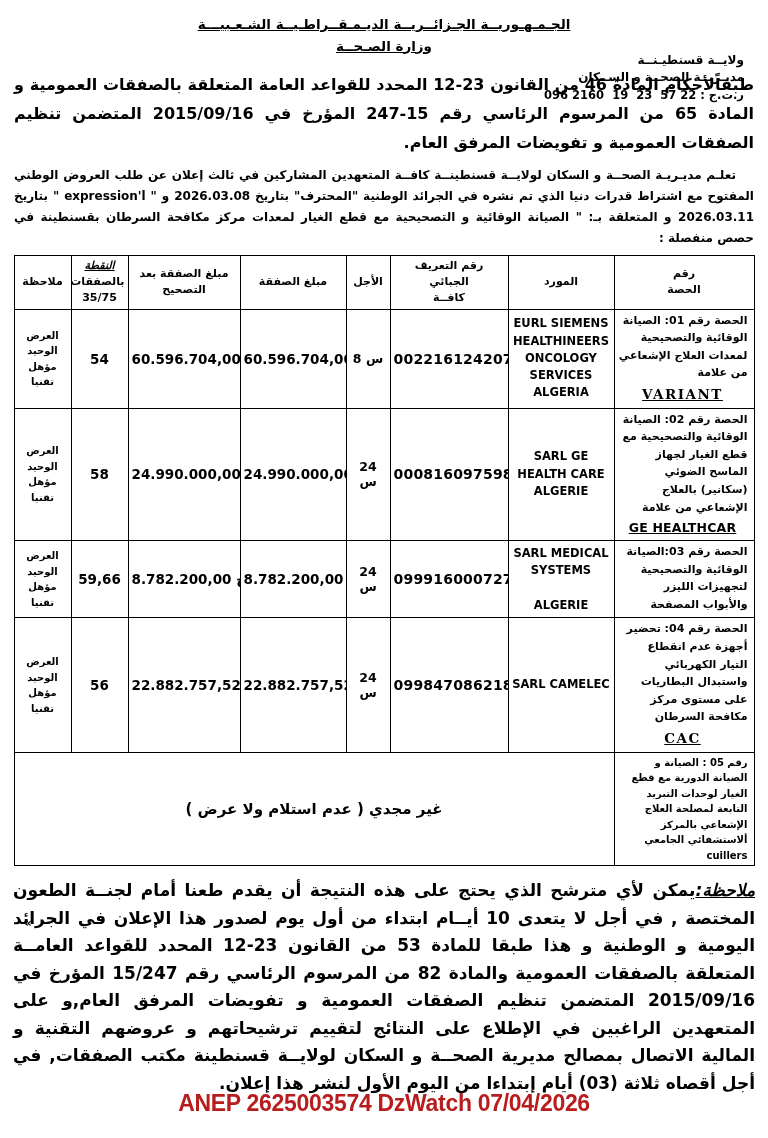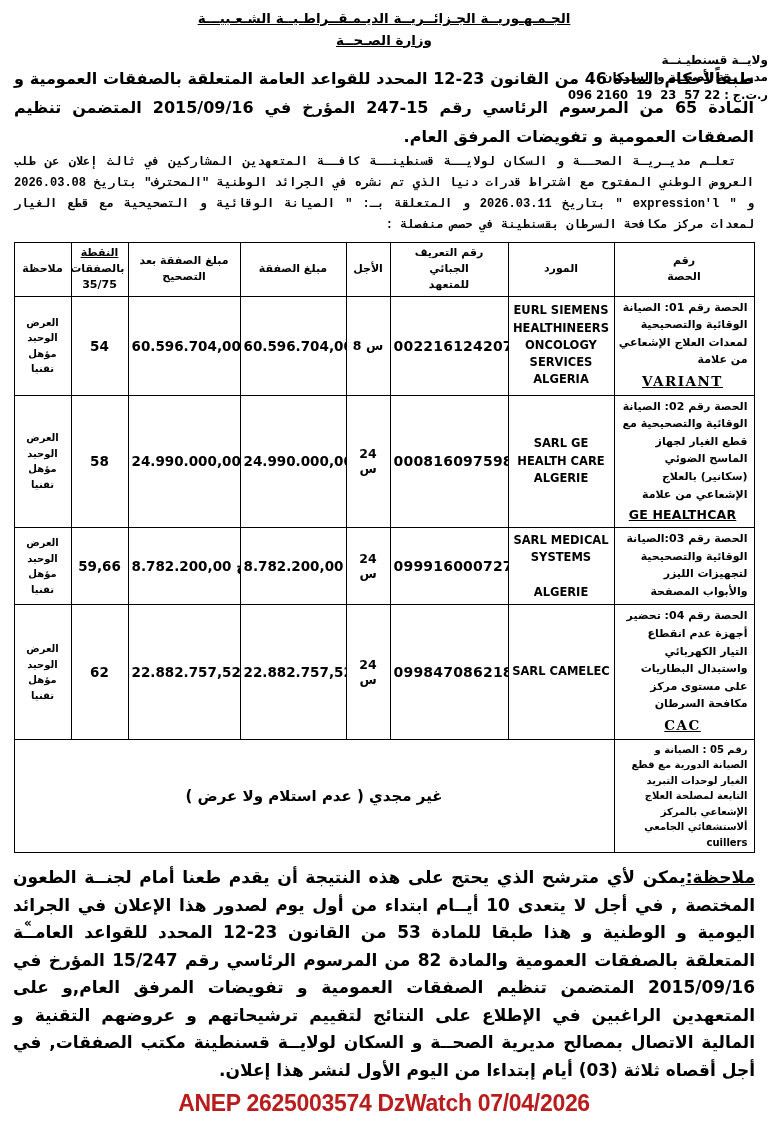--- a/index.html
+++ b/index.html
@@ -2,44 +2,44 @@
 <html lang="ar"><head>
 <meta charset="utf-8">
 <style>
   * { box-sizing: border-box; }
   html,body { margin:0; padding:0; background:#e8e8e8; }
   .page {
     position:relative; width:768px; height:1138px; margin:0 auto;
     background:#ffffff; color:#000; overflow:hidden;
     font-family:"DejaVu Sans", sans-serif; font-weight:bold;
   }
-  .nat { text-align:center; padding-top:8px; font-size:13.5px; line-height:1.6; }
+  .nat { text-align:center; padding-top:14px; font-size:13.5px; line-height:1.6; }
   .nat .u-line { text-decoration:underline; }
   .agency {
-    position:absolute; top:52px; right:0; direction:rtl; text-align:right;
+    position:absolute; top:52px; right:24px; direction:rtl; text-align:right;
     font-size:12px; line-height:1.45;
   }
   .agency .ref { font-size:11.5px; }
   .agency .ref .num { direction:ltr; unicode-bidi:embed; white-space:pre; }
   .title { margin-top:36px; text-align:center; font-size:14.5px; }
   .title span { text-decoration:underline; }
   .p1 { margin:14px 14px 0; direction:rtl; text-align:justify; font-size:16px; line-height:1.8; }
-  .p2 { margin:0 14px 0; direction:rtl; text-align:justify; font-size:12px; line-height:1.75; text-indent:18px;font-family:Liberation Mono, monospace; }
+  .p2 { margin:7px 14px 0; direction:rtl; text-align:justify; font-size:12px; line-height:1.75; text-indent:18px; }
   .p3 { margin:0 14px; direction:rtl; text-align:right; font-size:12px; line-height:1.75; }
   table.results {
     border-collapse:collapse; margin:6px auto 0; table-layout:fixed;
     width:740px; direction:rtl;
   }
   .results th, .results td {
     border:1px solid #000; padding:2px 3px; text-align:center; vertical-align:middle;
     overflow:hidden;
   }
   .results th { font-size:11px; line-height:1.45; font-weight:bold; }
   .pre { white-space:pre-line; }
-  .u { text-decoration:underline; }
+  .u { text-decoration:underline;font-style:italic; }
   thead tr { height:54px; }
   tr.r1 { height:93px; } tr.r2 { height:118px;padding-left:48px; } tr.r3 { height:76px; }
   tr.r4 { height:88px; } tr.r5 { height:96px; }
   td.lot { text-align:right; font-size:11px; line-height:1.6; padding-right:6px; }
   td.lot.small { font-size:10px; line-height:1.55;margin-left:20px; }
   .brand {
     display:block; text-align:center; font-family:"DejaVu Serif", serif;
     font-size:13.5px; letter-spacing:1.5px; margin-top:2px;text-decoration:underline;
   }
   .brand.sans { font-family:"DejaVu Sans", sans-serif; letter-spacing:0.2px; font-size:12.5px; }
@@ -91,21 +91,21 @@
         <col style="width:112px">
         <col style="width:57px">
         <col style="width:57px">
     </colgroup>
     <thead>
       <tr>
         <th class="pre">رقم
 الحصة</th>
         <th>المورد</th>
         <th class="pre">رقم التعريف الجبائي
-للمتعهد</th>
+كافــة</th>
         <th>الأجل</th>
         <th>مبلغ الصفقة</th>
         <th>مبلغ الصفقة بعد التصحيح</th>
         <th>
           <span class="u">النقطة</span><br>
           <span>بالصفقات</span><br>
           <span>35/75</span>
         </th>
         <th>ملاحظة</th>
       </tr>
@@ -165,21 +165,21 @@
       <tr class="r4">
         <td class="lot">
           <span>الحصة رقم 04: تحضير أجهزة عدم انقطاع التيار الكهربائي واستبدال البطاريات على مستوى مركز مكافحة السرطان</span>
           <span class="brand">CAC</span>
         </td>
         <td class="supplier pre">SARL CAMELEC</td>
         <td class="tax">099847086218604</td>
         <td class="deadline">24 س</td>
         <td class="amount">22.882.757,52</td>
         <td class="amount">22.882.757,52 دج</td>
-        <td class="score">62</td>
+        <td class="score">56</td>
         <td class="note-cell pre">العرض الوحيد
 مؤهل تقنيا</td>
       </tr>
       <tr class="r5">
         <td class="lot small">رقم 05 : الصيانة و الصيانة الدورية مع قطع الغيار لوحدات التبريد التابعة لمصلحة العلاج الإشعاعي بالمركز ألاستشفائي الجامعي cuillers</td>
         <td class="merged" colspan="7">غير مجدي ( عدم استلام ولا عرض )</td>
       </tr>
     </tbody>
   </table>
 

